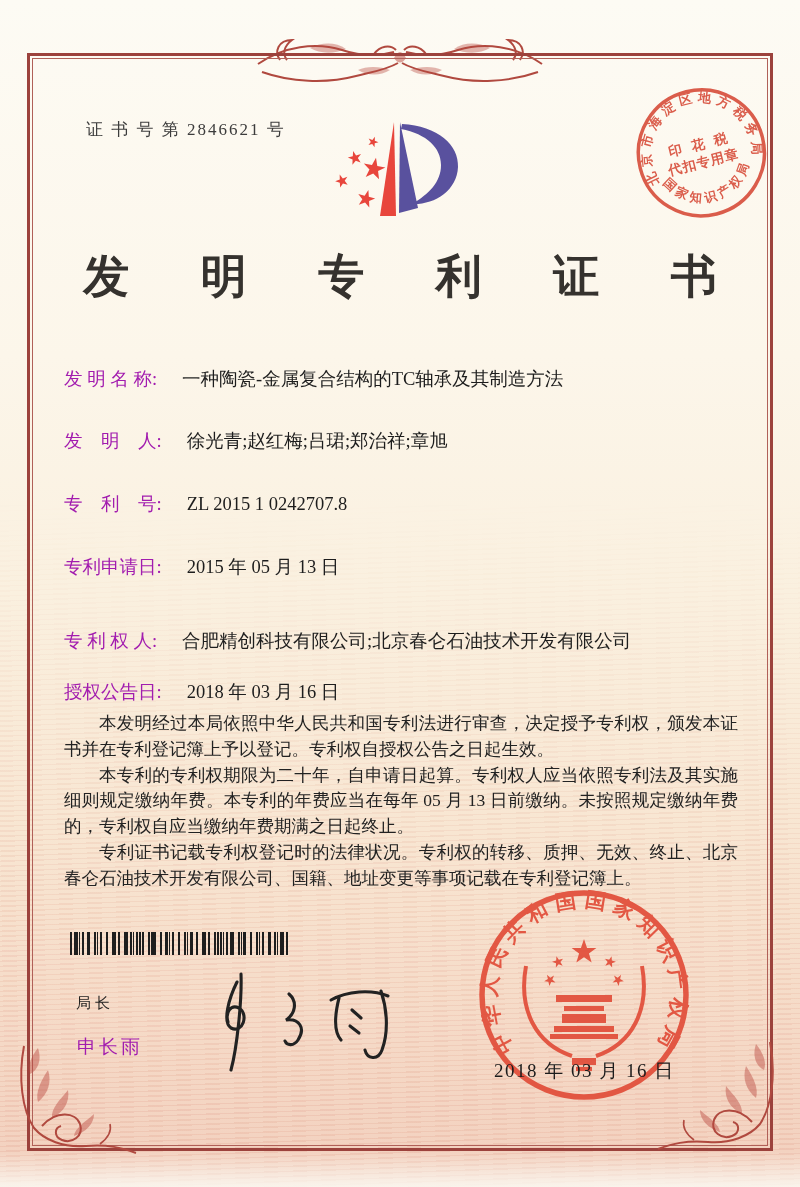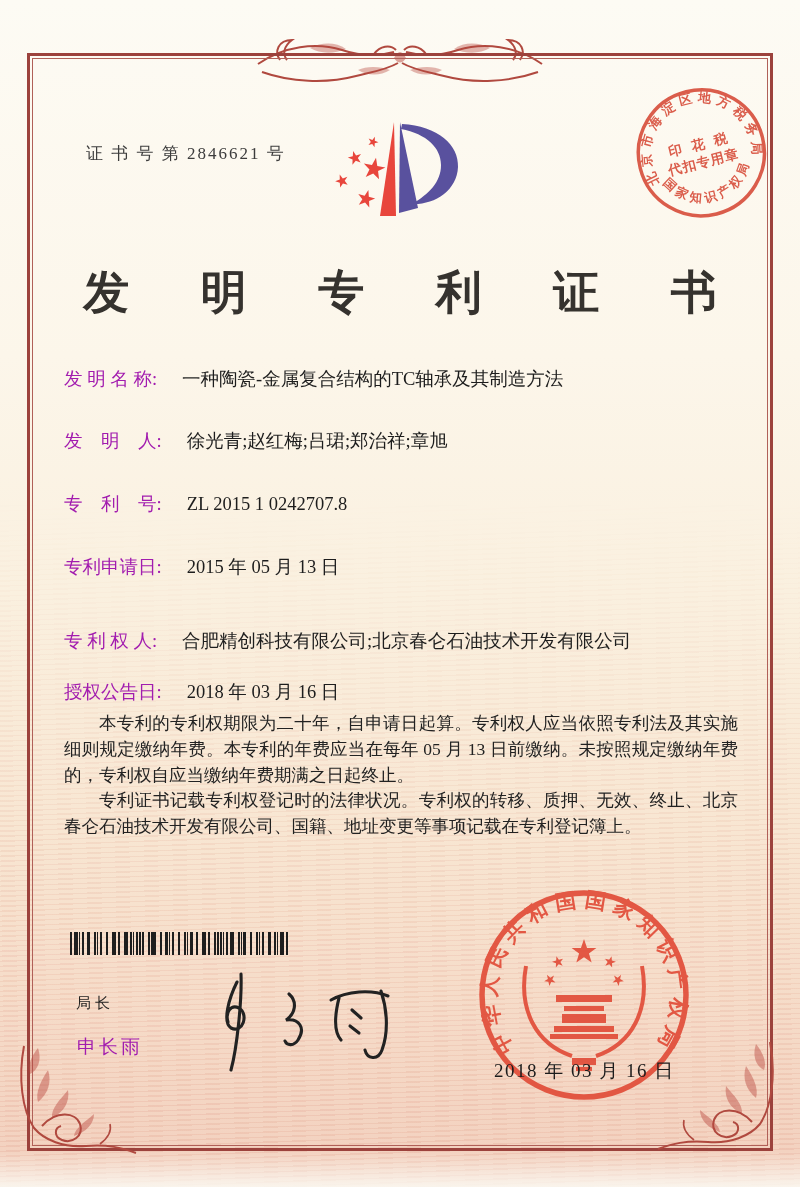--- a/index.html
+++ b/index.html
@@ -18,24 +18,24 @@
     background:repeating-linear-gradient(178deg,rgba(214,118,98,.14) 0 1.5px,rgba(255,255,255,0) 1.5px 5px);
     -webkit-mask-image:linear-gradient(180deg,transparent 0%,transparent 42%,rgba(0,0,0,.75) 72%,#000 97%,transparent 100%);
     mask-image:linear-gradient(180deg,transparent 0%,transparent 42%,rgba(0,0,0,.75) 72%,#000 97%,transparent 100%);
   }
   .frame{
     position:absolute;left:27px;top:53px;width:740px;height:1092px;
     border:3px solid #9c423c;
   }
   .frame-inner{position:absolute;inset:2px;border:1px solid #b06058;}
   .cert-no{
-    position:absolute;left:86px;top:118px;font-size:17px;letter-spacing:2px;color:#3c3c3c;margin-top:24px;
+    position:absolute;left:86px;top:118px;font-size:17px;letter-spacing:2px;color:#3c3c3c;
   }
   .title{
-    position:absolute;left:0;right:0;top:262px;text-align:center;
+    position:absolute;left:0;right:0;top:246px;text-align:center;
     font-size:46px;font-weight:600;color:#35322e;letter-spacing:30px;text-indent:30px;
   }
   .frow{position:absolute;left:64px;right:40px;font-size:18.5px;color:#1d1d1d;white-space:nowrap;}
   .frow .flabel{color:#a21caf;}
   .frow .fvalue{margin-left:25px;}
   .r0{top:366px}.r1{top:428px}.r2{top:491px}.r3{top:554px}.r4{top:628px}.r5{top:679px}
   .body-text{
     position:absolute;left:64px;top:711px;width:674px;
     font-size:17.5px;line-height:25.8px;text-align:justify;color:#222;
   }
@@ -158,20 +158,21 @@
   <span class="flabel">专利申请日:</span><span class="fvalue">2015 年 05 月 13 日</span>
 </div>
 <div class="frow r4">
   <span class="flabel">专 利 权 人:</span><span class="fvalue">合肥精创科技有限公司;北京春仑石油技术开发有限公司</span>
 </div>
 <div class="frow r5">
   <span class="flabel">授权公告日:</span><span class="fvalue">2018 年 03 月 16 日</span>
 </div>
 
 <div class="body-text">
+  <p>本发明经过本局依照中华人民共和国专利法进行审查，决定授予专利权，颁发本证书并在专利登记簿上予以登记。专利权自授权公告之日起生效。</p>
   <p>本专利的专利权期限为二十年，自申请日起算。专利权人应当依照专利法及其实施细则规定缴纳年费。本专利的年费应当在每年 05 月 13 日前缴纳。未按照规定缴纳年费的，专利权自应当缴纳年费期满之日起终止。</p>
   <p>专利证书记载专利权登记时的法律状况。专利权的转移、质押、无效、终止、北京春仑石油技术开发有限公司、国籍、地址变更等事项记载在专利登记簿上。</p>
 </div>
 
 <div class="barcode"></div>
 
 <div class="director-title">局长</div>
 <div class="director-name">申长雨</div>
 
 <svg class="sig-svg" width="215" height="105" viewBox="0 0 215 105">

